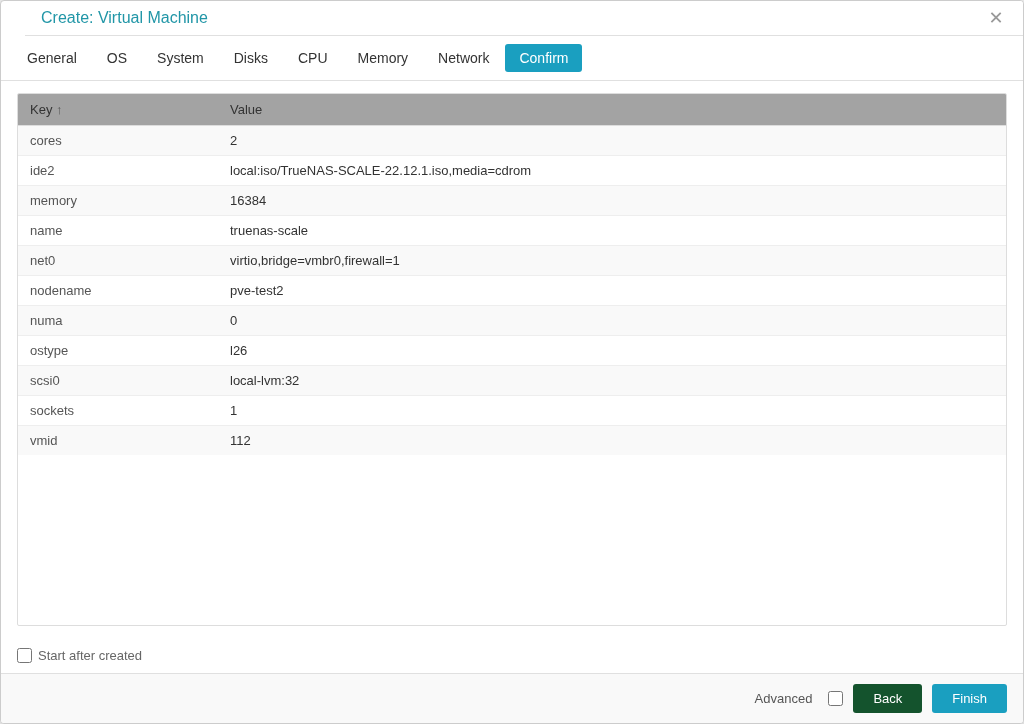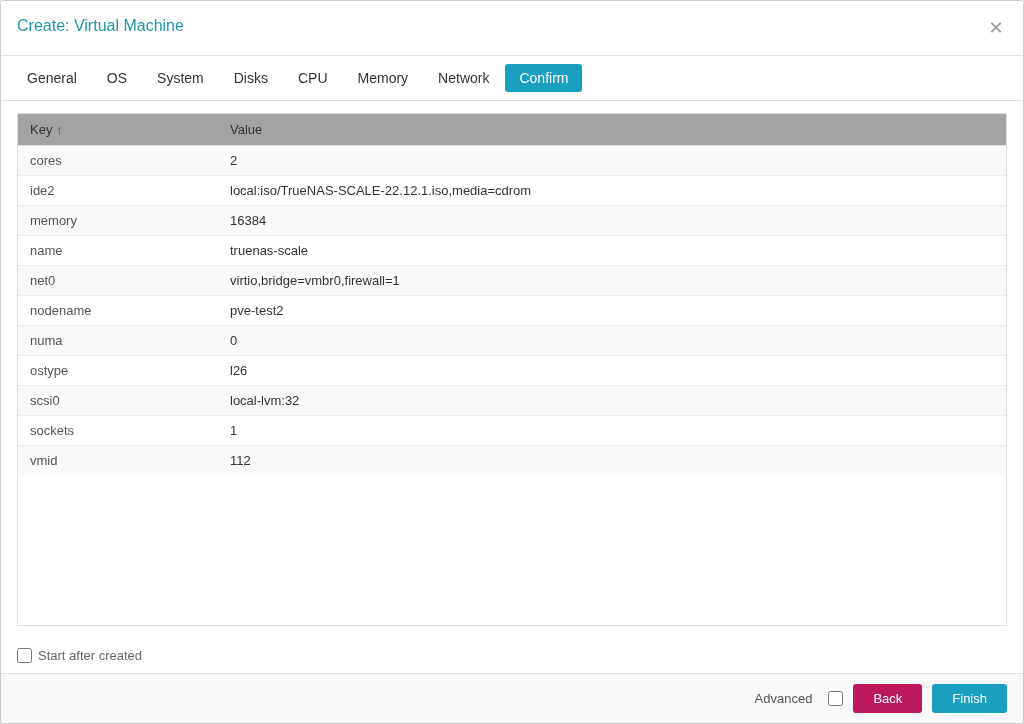--- a/index.html
+++ b/index.html
@@ -18,25 +18,26 @@
       background: #fff;
       border: 1px solid #ccc;
       border-radius: 4px;
       box-shadow: 0 4px 20px rgba(0,0,0,0.2);
       display: flex;
       flex-direction: column;
       overflow: hidden;
     }
     .dialog-header {
       display: flex;
-      align-items: flex-start;
+      align-items: center;
       justify-content: space-between;
-      padding: 16px 16px;
+      padding: 6px 16px;
       background: #fff;
       border-bottom: 1px solid #e0e0e0;
+      margin-left: 24px;
     }
     .dialog-title {
       color: #2196a7;
       font-size: 16px;
       font-weight: normal;
     }
     .close-btn {
       width: 22px;
       height: 22px;
       border: none;
@@ -166,21 +167,21 @@
       height: 15px;
     }
     .btn {
       padding: 7px 20px;
       border: none;
       border-radius: 3px;
       cursor: pointer;
       font-size: 13px;
     }
     .btn-back {
-      background: #be185d;
+      background: #14532d;
       color: #fff;
     }
     .btn-finish {
       background: #1a9fc0;
       color: #fff;
     }
   </style>
 </head>
 <body>
 

